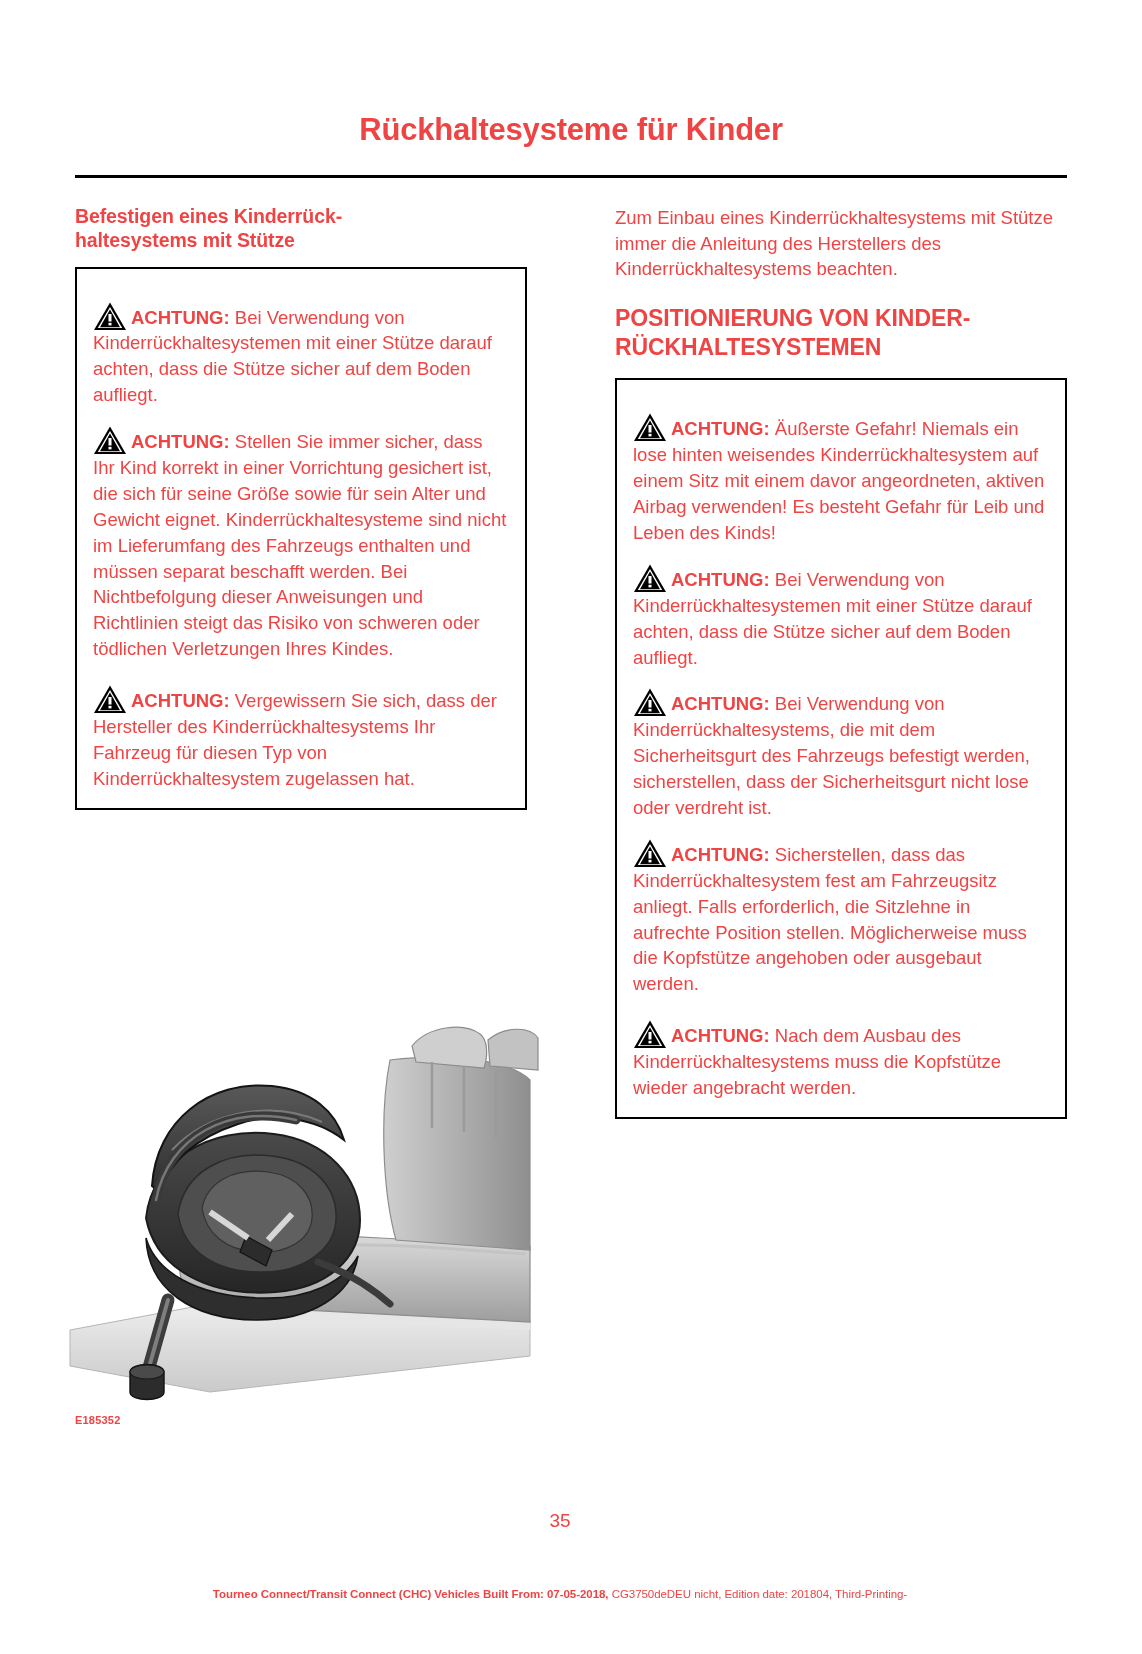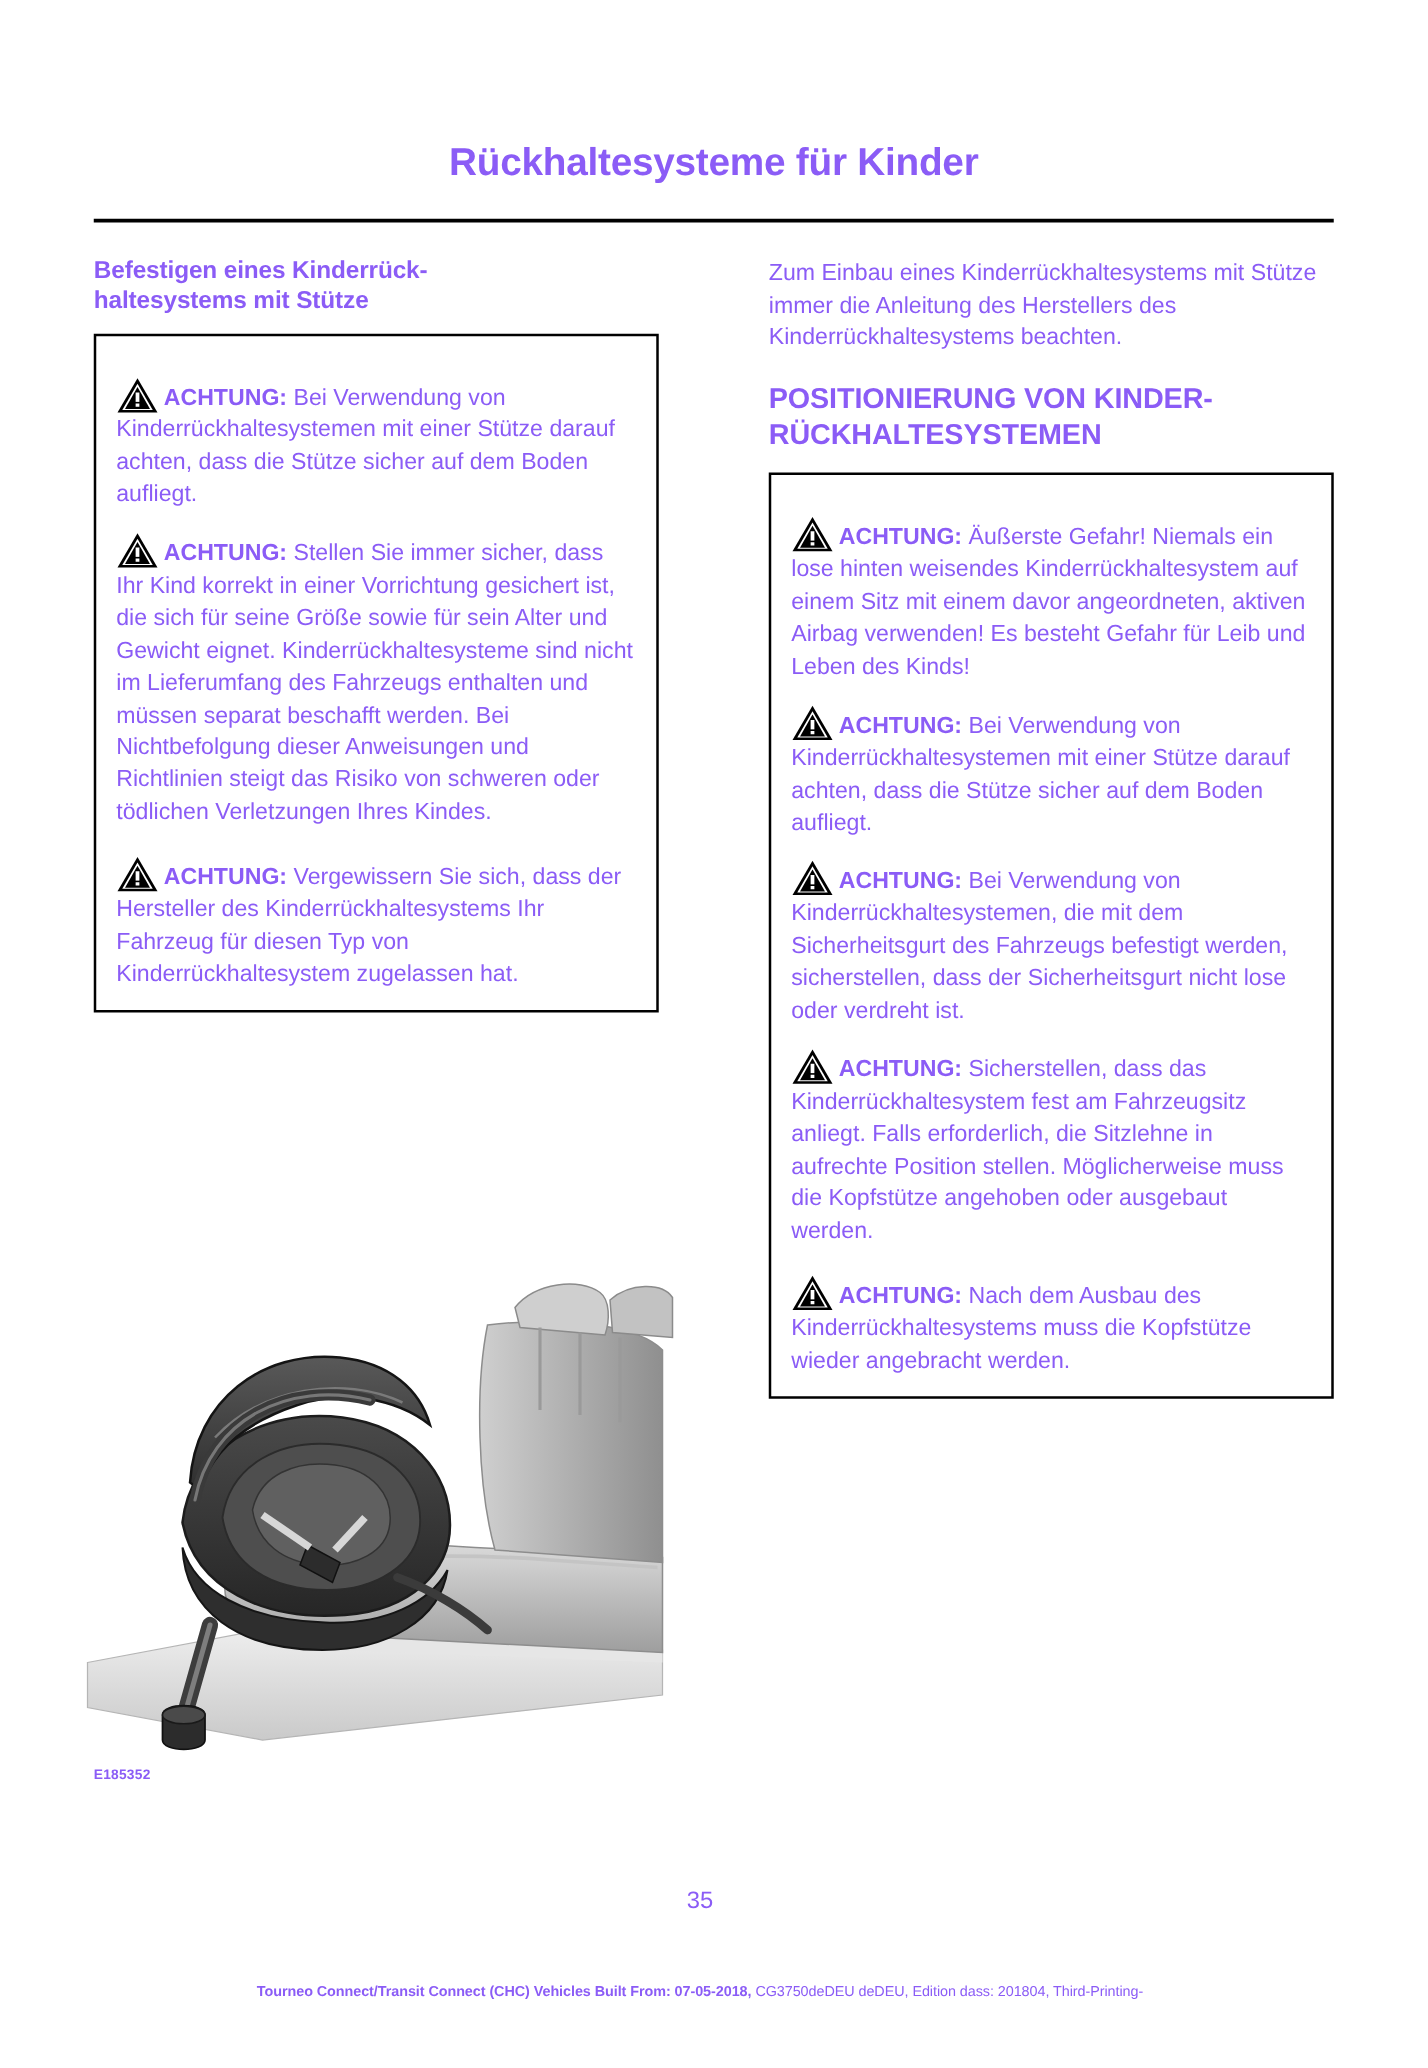--- a/index.html
+++ b/index.html
@@ -6,21 +6,21 @@
     margin: 0;
     padding: 0;
     background: #ffffff;
   }
   .page {
     position: relative;
     width: 1120px;
     height: 1654px;
     background: #ffffff;
     font-family: "Liberation Sans", sans-serif;
-    color: #8b5cf6;
+    color: #ef4444;
     box-sizing: border-box;
     overflow: hidden;
   }
 
   
   .page-header {
     position: absolute;
     left: 75px;
     top: 112px;
     width: 992px;
@@ -233,21 +233,21 @@
 
         <p class="warn">
           <span class="tri">
             <svg viewBox="0 0 34 30" width="34" height="30" aria-hidden="true">
               <polygon points="17,1.5 33,29 1,29" fill="#000"></polygon>
               <polygon points="17,6 29.2,27 4.8,27" fill="#fff"></polygon>
               <polygon points="17,8.5 27,26.2 7,26.2" fill="#000"></polygon>
               <rect x="15.5" y="13" width="3" height="7.5" fill="#fff"></rect>
               <rect x="15.5" y="21.8" width="3" height="2.6" fill="#fff"></rect>
             </svg>
-          </span><span class="lbl">ACHTUNG:</span><span> Bei Verwendung von Kinderrückhaltesystemen, die mit dem Sicherheitsgurt des Fahrzeugs befestigt werden, sicherstellen, dass der Sicherheitsgurt nicht lose oder verdreht ist.</span>
+          </span><span class="lbl">ACHTUNG:</span><span> Bei Verwendung von Kinderrückhaltesystems, die mit dem Sicherheitsgurt des Fahrzeugs befestigt werden, sicherstellen, dass der Sicherheitsgurt nicht lose oder verdreht ist.</span>
         </p>
 
         <p class="warn">
           <span class="tri">
             <svg viewBox="0 0 34 30" width="34" height="30" aria-hidden="true">
               <polygon points="17,1.5 33,29 1,29" fill="#000"></polygon>
               <polygon points="17,6 29.2,27 4.8,27" fill="#fff"></polygon>
               <polygon points="17,8.5 27,26.2 7,26.2" fill="#000"></polygon>
               <rect x="15.5" y="13" width="3" height="7.5" fill="#fff"></rect>
               <rect x="15.5" y="21.8" width="3" height="2.6" fill="#fff"></rect>
@@ -330,15 +330,15 @@
       <path d="M108 300 L86 378" stroke="#3d3d3d" stroke-width="13" stroke-linecap="round"></path>
       <path d="M108 300 L86 378" stroke="#7e7e7e" stroke-width="4" stroke-linecap="round"></path>
       <path d="M70 372 C70 362 104 362 104 372 L104 392 C104 402 70 402 70 392 Z" fill="#2c2c2c" stroke="#111" stroke-width="1.4"></path>
       <ellipse cx="87" cy="372" rx="17" ry="7" fill="#4a4a4a" stroke="#1a1a1a" stroke-width="1.2"></ellipse>
     </svg>
   </div>
 
   <div class="fig-caption">E185352</div>
 
   <div class="page-number">35</div>
-  <div class="footer-note"><span class="b">Tourneo Connect/Transit Connect (CHC) Vehicles Built From: 07-05-2018,</span><span> CG3750deDEU deDEU, Edition dass: 201804, Third-Printing-</span></div>
+  <div class="footer-note"><span class="b">Tourneo Connect/Transit Connect (CHC) Vehicles Built From: 07-05-2018,</span><span> CG3750deDEU nicht, Edition date: 201804, Third-Printing-</span></div>
 
 </div>
 
 </body></html>

